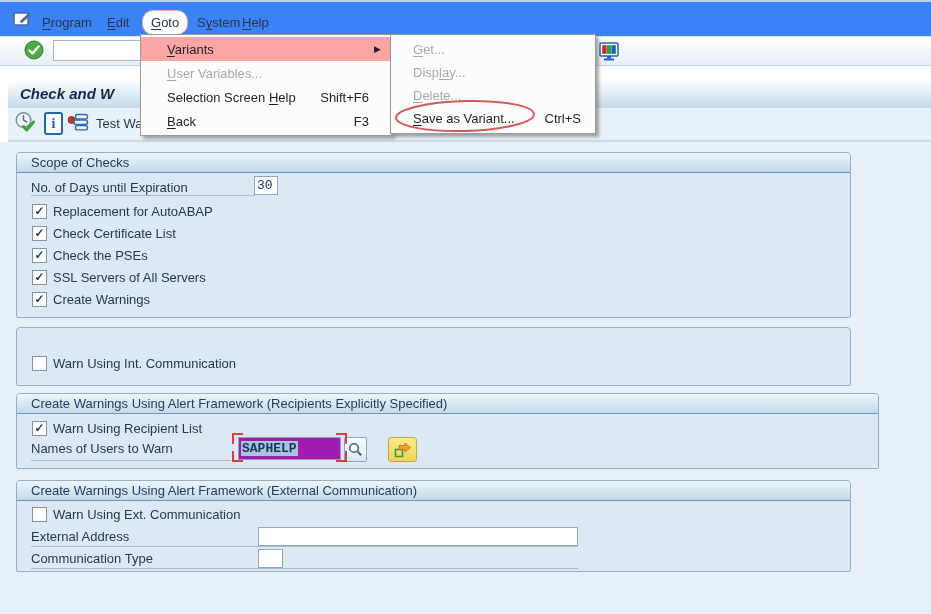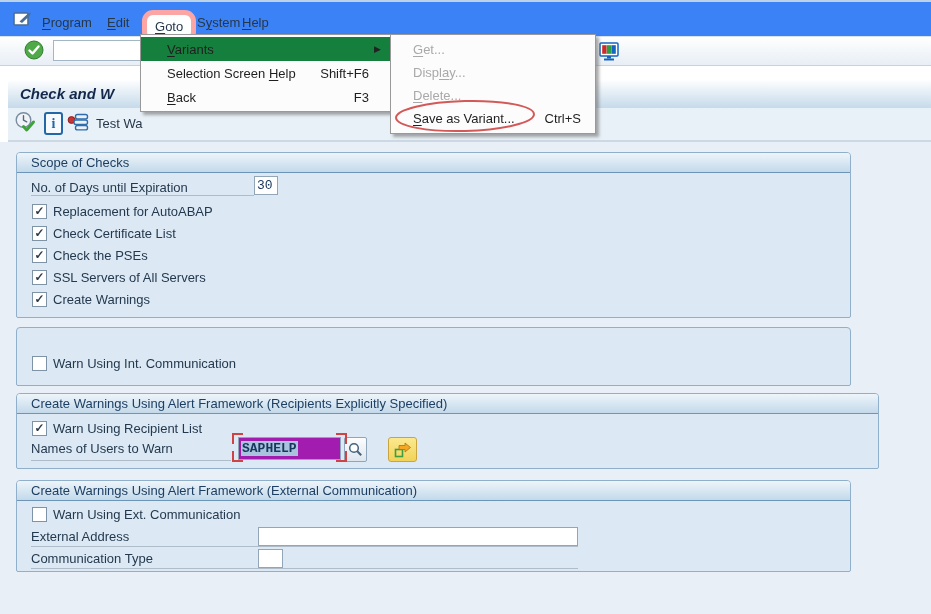--- a/index.html
+++ b/index.html
@@ -4,21 +4,21 @@
 <style>
   html,body{margin:0;padding:0;}
   .screen{position:relative;width:931px;height:614px;background:#ffffff;overflow:hidden;
           font-family:"Liberation Sans",sans-serif;font-size:13px;color:#24394e;}
   .abs{position:absolute;}
 
   
   .topline{left:0;top:0;width:931px;height:2px;background:#bcd2e6;}
   .menubar{left:0;top:2px;width:931px;height:34px;background:#3b82f6;}
   .menu-item{position:absolute;top:13px;color:#26374a;cursor:default;}
-  .menu-item.boxed{top:8px;border:5px solid #fca5a5;border-radius:11px;background:#fdfefe;padding:4px 8px;}
+  .menu-item.boxed{top:8px;border:1px solid #fca5a5;border-radius:11px;background:#fdfefe;padding:4px 8px;}
   .u{text-decoration:underline;text-underline-offset:2px;}
 
   .toolbar{left:0;top:36px;width:931px;height:28px;background:linear-gradient(#ffffff,#e7eef5);
            border-top:1px solid #d8e2ec;border-bottom:1px solid #c2d3e2;}
   .cmd-field{left:53px;top:40px;width:152px;height:19px;border:1px solid #a3b6c6;background:#fff;
              font-family:"Liberation Mono",monospace;font-size:12px;padding:0 3px;}
 
   .titlebar{left:8px;top:80px;width:923px;height:28px;background:linear-gradient(#fdfeff,#c6daea);
             border-bottom:1px solid #a9c2d8;border-radius:4px 0 0 0;}
   .titletext{left:12px;top:5px;font-size:15px;font-weight:bold;font-style:italic;color:#14284b;}
@@ -58,21 +58,21 @@
   .bracket.bl{left:0;bottom:0;border-left:2px solid #cf4343;border-bottom:2px solid #cf4343;}
   .bracket.br{right:0;bottom:0;border-right:2px solid #cf4343;border-bottom:2px solid #cf4343;}
 
   
   .popup{position:absolute;background:#fcfcfc;border:1px solid #999;box-shadow:3px 3px 3px rgba(100,100,100,0.55);}
   .goto-popup{left:140px;top:34px;width:250px;padding:2px 0;z-index:20;}
   .sub-popup{left:390px;top:34px;width:204px;padding:3px 0;z-index:21;}
   .menu-row{display:flex;align-items:center;height:24px;padding-left:26px;color:#1f1f1f;}
   .sub-popup .menu-row{height:23px;padding-left:22px;}
   .menu-row.disabled{color:#a9a9a9;}
-  .menu-row.highlight{background:#15803d;}
+  .menu-row.highlight{background:#fca5a5;}
   .menu-row .sc{margin-left:auto;margin-right:22px;}
   .sub-popup .menu-row .sc{margin-right:14px;}
   .menu-row .arrow{margin-left:auto;margin-right:10px;font-size:9px;color:#222;}
   .red-ellipse{left:393px;top:98px;z-index:22;pointer-events:none;}
 </style>
 </head>
 <body>
 
 <div class="screen">
 
@@ -236,20 +236,23 @@
     <span class="abs" style="left:14px;top:70px;">Communication Type</span>
     <div class="guide" style="left:14px;top:87px;width:547px;"></div>
     <input class="fld" style="left: 241px; top: 68px; width: 25px; height: 19px;" value="">
   </div>
 
   <div class="popup goto-popup">
     <div class="menu-row highlight">
       <span><span></span><span class="u">V</span><span>ariants</span></span>
       <span class="arrow">▶</span>
     </div>
+    <div class="menu-row disabled">
+      <span><span></span><span class="u">U</span><span>ser Variables...</span></span>
+    </div>
     <div class="menu-row">
       <span><span>Selection Screen </span><span class="u">H</span><span>elp</span></span>
       <span class="sc">Shift+F6</span>
     </div>
     <div class="menu-row">
       <span><span></span><span class="u">B</span><span>ack</span></span>
       <span class="sc">F3</span>
     </div>
   </div>
 

